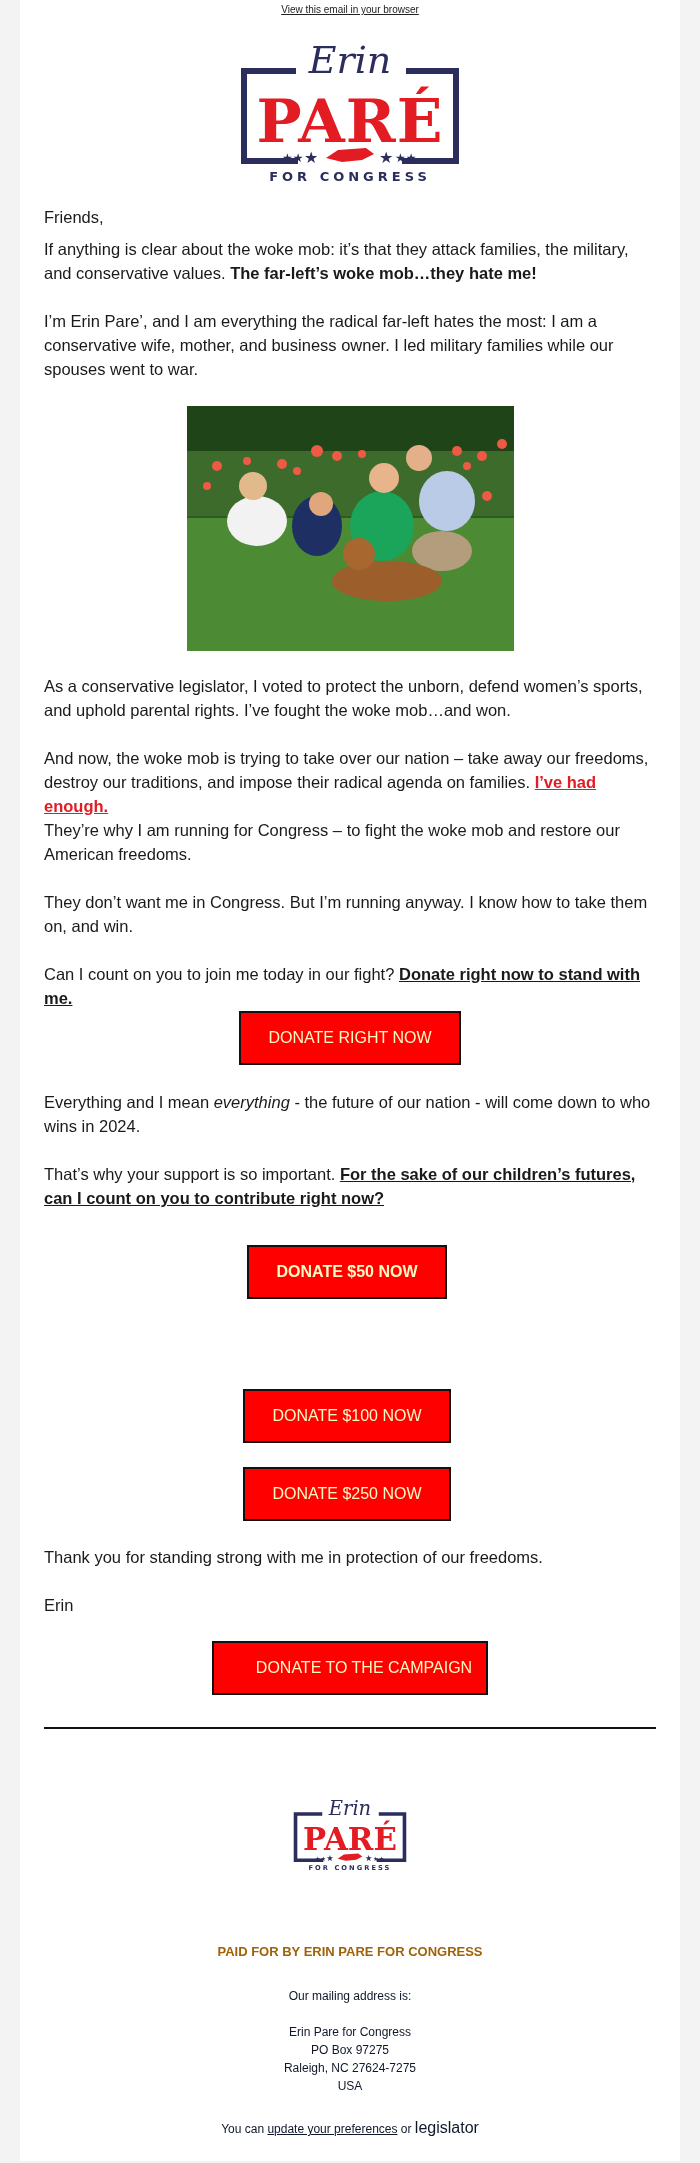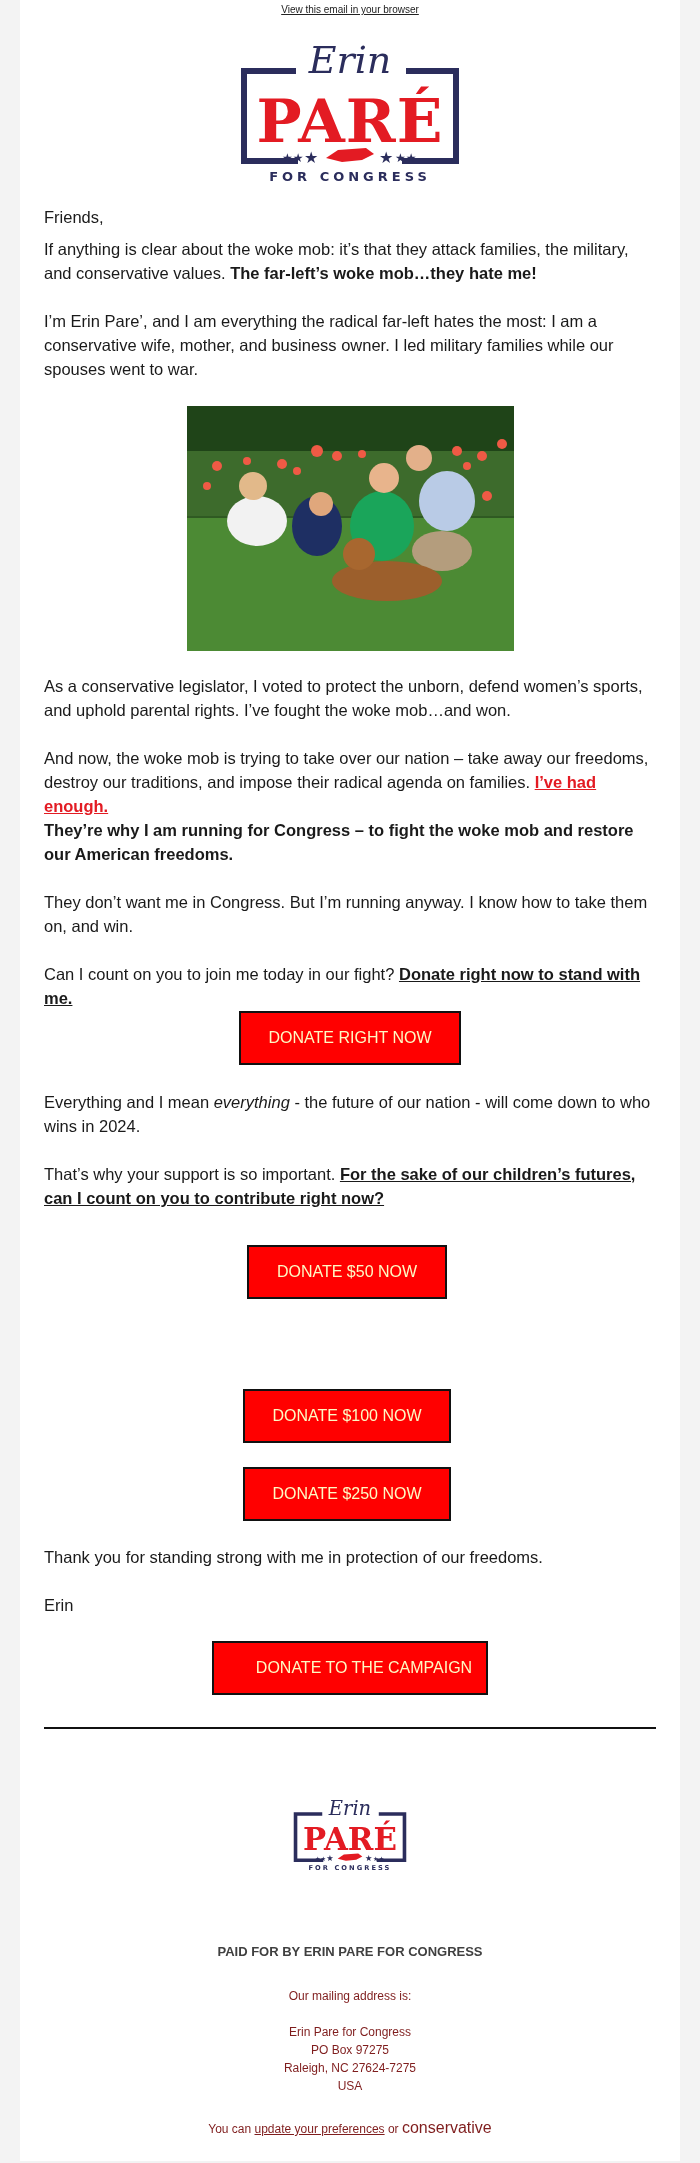--- a/index.html
+++ b/index.html
@@ -8,21 +8,21 @@
   .container { position: absolute; left: 20px; top: 0; width: 660px; height: 2161px; background: #ffffff; }
   .abs { position: absolute; }
   .view-link { left: 0; width: 660px; top: 0; text-align: center; font-size: 10px; line-height: 20px; color: #222; text-decoration: underline; }
   .p { left: 24px; width: 612px; font-size: 16.5px; line-height: 24px; color: #1a1a1a; }
   .b { font-weight: bold; }
   .ul { text-decoration: underline; }
   .red { color: #e31b23; }
   .it { font-style: italic; }
   .btn { background: #ff0000; border: 2px solid #111; color: #fef9c3; font-size: 16px; display: flex; align-items: center; justify-content: center; height: 54px; }
   .hr { left: 24px; width: 612px; height: 2px; background: #111; }
-  .footer-text { left: 0; width: 660px; text-align: center; font-size: 12px; line-height: 18px; color: #7f1d1d; }
+  .footer-text { left: 0; width: 660px; text-align: center; font-size: 12px; line-height: 18px; color: #0f172a; }
   .logo svg { display: block; }
   .photo { overflow: hidden; }
 </style>
 </head>
 <body>
 
 <div class="container">
 
   <a class="abs view-link" style="top:0;">View this email in your browser</a>
 
@@ -87,39 +87,39 @@
       <circle cx="172" cy="148" r="16" fill="#a8672f"></circle>
     </svg>
   </div>
 
   <p class="abs p" style="top:674px;">As a conservative legislator, I voted to protect the unborn, defend women’s sports, and uphold parental rights. I’ve fought the woke mob…and won.</p>
 
   <p class="abs p" style="top:746px;">
     <span>And now, the woke mob is trying to take over our nation – take away our freedoms, destroy our traditions, and impose their radical agenda on families. </span><a class="b ul red">I’ve had enough.</a>
   </p>
 
-  <p class="abs p" style="top:818px;font-weight:bold;">They’re why I am running for Congress – to fight the woke mob and restore our American freedoms.</p>
+  <p class="abs p" style="top:818px;">They’re why I am running for Congress – to fight the woke mob and restore our American freedoms.</p>
 
   <p class="abs p" style="top:890px;">They don’t want me in Congress. But I’m running anyway. I know how to take them on, and win.</p>
 
   <p class="abs p" style="top:962px;">
     <span>Can I count on you to join me today in our fight? </span><a class="b ul">Donate right now to stand with me.</a>
   </p>
 
   <a class="abs btn" style="left:219px; top:1011px; width:222px;">DONATE RIGHT NOW</a>
 
   <p class="abs p" style="top:1090px;">
     <span>Everything and I mean </span><span class="it">everything</span><span> - the future of our nation - will come down to who wins in 2024.</span>
   </p>
 
   <p class="abs p" style="top:1162px;">
     <span>That’s why your support is so important. </span><a class="b ul">For the sake of our children’s futures, can I count on you to contribute right now?</a>
   </p>
 
-  <a class="abs btn" style="left:227px; top:1245px; width:200px;">DONATE $50 NOW</a>
+  <a class="abs btn" style="left:227px; top:1245px; width:200px;font-weight:bold;">DONATE $50 NOW</a>
   <a class="abs btn" style="left:223px; top:1389px; width:208px;">DONATE $100 NOW</a>
   <a class="abs btn" style="left:223px; top:1467px; width:208px;">DONATE $250 NOW</a>
 
   <p class="abs p" style="top:1545px;">Thank you for standing strong with me in protection of our freedoms.</p>
 
   <p class="abs p" style="top:1593px;">Erin</p>
 
   <a class="abs btn" style="left:192px; top:1641px; width:276px;padding-left:28px;">DONATE TO THE CAMPAIGN</a>
 
   <div class="abs hr" style="top:1727px;"></div>
@@ -132,28 +132,28 @@
       <text x="112" y="104" text-anchor="middle" font-family="'DejaVu Serif', serif" font-weight="bold" font-size="60" fill="#e31b23">PARÉ</text>
       <text x="44" y="124" font-size="12" fill="#2b2d5c">★★</text>
       <text x="66" y="125" font-size="16" fill="#2b2d5c">★</text>
       <path d="M88 120 L100 112 L128 110 L136 116 L124 122 L104 124 Z" fill="#e31b23"></path>
       <text x="141" y="125" font-size="16" fill="#2b2d5c">★</text>
       <text x="157" y="124" font-size="12" fill="#2b2d5c">★★</text>
       <text x="112" y="143" text-anchor="middle" font-family="'DejaVu Sans', sans-serif" font-weight="bold" font-size="13" fill="#2b2d5c" letter-spacing="4">FOR CONGRESS</text>
     </svg>
   </div>
 
-  <p class="abs footer-text b" style="top:1943px; font-size:13px; color:#404040;">PAID FOR BY ERIN PARE FOR CONGRESS</p>
+  <p class="abs footer-text b" style="top:1943px; font-size:13px; color:#a16207;">PAID FOR BY ERIN PARE FOR CONGRESS</p>
 
   <p class="abs footer-text" style="top:1987px;">Our mailing address is:</p>
 
   <div class="abs footer-text" style="top:2023px;">
     <div>Erin Pare for Congress</div>
     <div>PO Box 97275</div>
     <div>Raleigh, NC 27624-7275</div>
     <div>USA</div>
   </div>
 
   <p class="abs footer-text" style="top:2119px;">
-    <span>You can </span><a class="ul">update your preferences</a><span> or </span><a style="font-size:16px;">conservative</a>
+    <span>You can </span><a class="ul">update your preferences</a><span> or </span><a style="font-size:16px;">legislator</a>
   </p>
 
 </div>
 
 </body></html>

